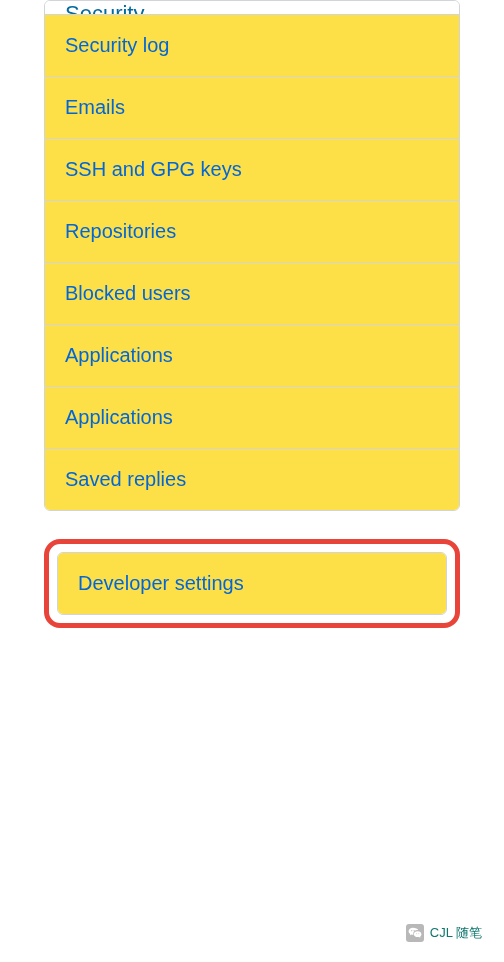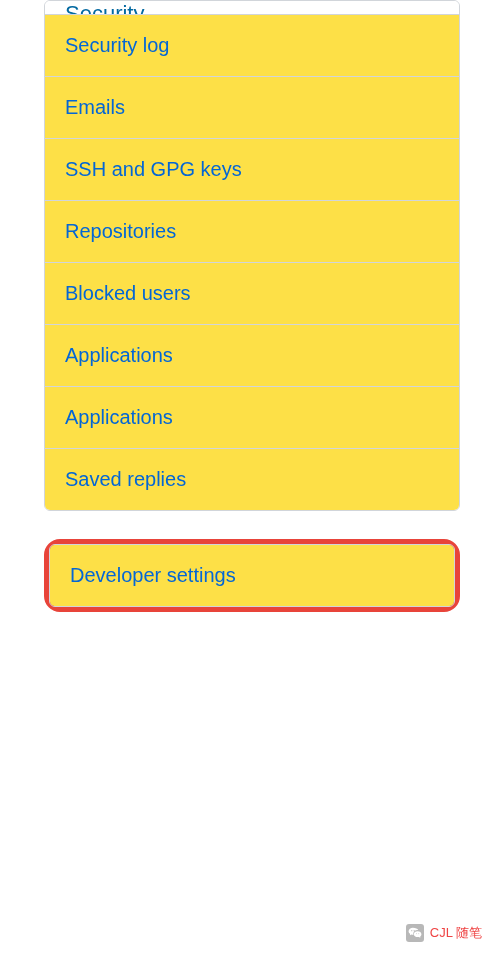--- a/index.html
+++ b/index.html
@@ -46,37 +46,37 @@
       font-weight: 400;
       text-decoration: none;
       cursor: pointer;
       background: #ffffff;
       overflow: hidden;
       height: 14px;
     }
     .highlight-box {
       border: 5px solid #e8443a;
       border-radius: 16px;
-      padding: 0;
+      padding: 8px;
       margin-top: 26px;
     }
     .highlight-inner {
       border: 1px solid #d1d5da;
       border-radius: 6px;
       overflow: hidden;
     }
     .watermark {
       position: absolute;
       bottom: 20px;
       right: 22px;
       display: flex;
       align-items: center;
       gap: 6px;
       font-size: 13px;
-      color: #ef4444;
+      color: #0f766e;
     }
     .watermark-icon {
       width: 18px;
       height: 18px;
       border-radius: 3px;
       background: #b8b8b8;
       display: flex;
       align-items: center;
       justify-content: center;
     }

